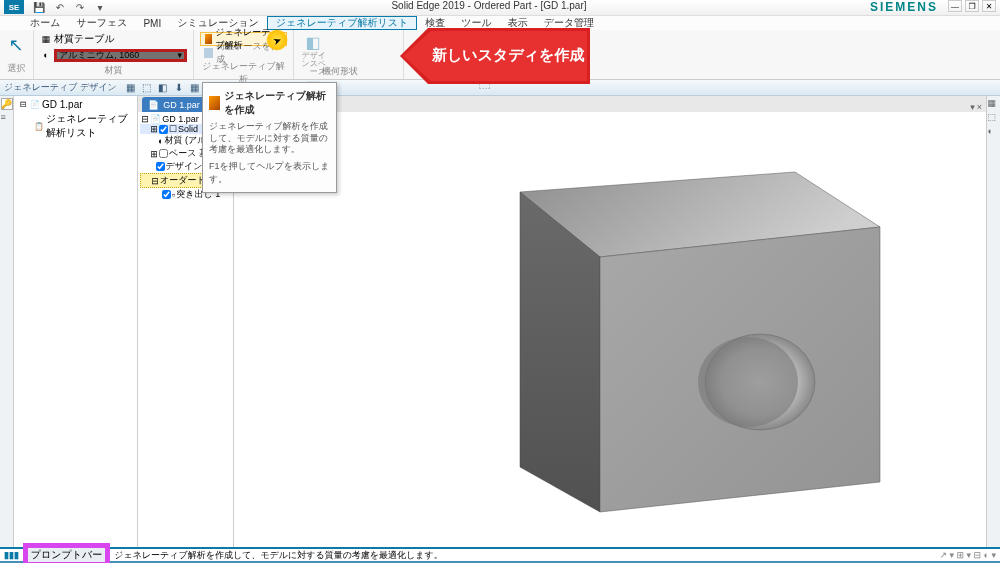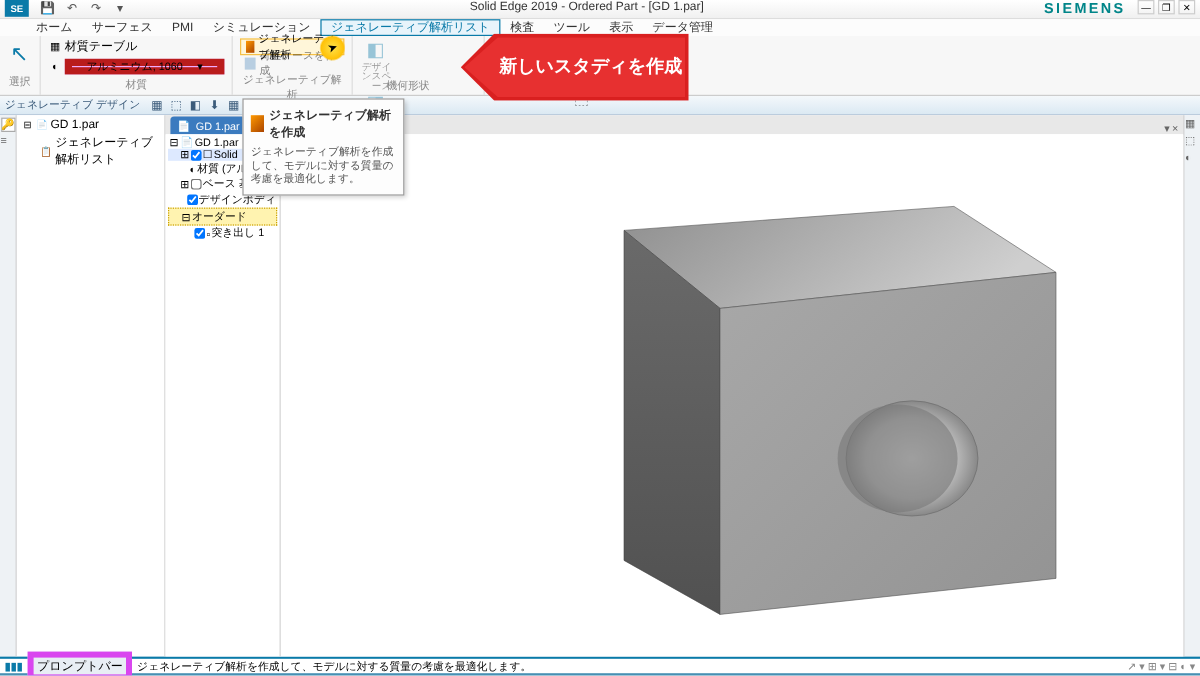--- a/index.html
+++ b/index.html
@@ -17,39 +17,39 @@
 .rtab.active{color:#0a7aa8;border-bottom:1px solid #0a7aa8}
 .rtab.hl{border:1px solid #0a7aa8;background:#e8f4fb}
 .ribbon{height:50px;background:#f7f7f7;border-bottom:1px solid #ccc;display:flex;position:relative}
 .rgroup{border-right:1px solid #ddd;padding:2px 6px;display:flex;flex-direction:column;justify-content:space-between}
 .rgroup-title{font-size:9px;color:#888;text-align:center}
 .sel-grp{width:34px;display:flex;flex-direction:column;align-items:center;padding:4px 2px}
 .arrow-cursor{width:16px;height:22px;color:#0a7aa8;font-size:18px}
 .mat-grp{width:160px}
 .mat-row{display:flex;align-items:center;gap:2px;height:14px}
 .mat-ico{width:12px;height:12px;display:inline-flex;align-items:center;justify-content:center;font-size:9px}
-.mat-combo{flex:1;height:13px;border:6px solid #b91c1c;background:#f0abfc;font-size:9px;padding:0 12px;display:flex;align-items:center;justify-content:space-between}
+.mat-combo{flex:1;height:13px;border:3px solid #b91c1c;background:#737373;font-size:9px;padding:0 2px;display:flex;align-items:center;justify-content:space-between}
 .gen-grp{width:100px;position:relative}
 .gen-btn{height:14px;border:1px solid #f5c047;background:#fff6d9;display:flex;align-items:center;padding:0 4px;font-size:9px;gap:3px;cursor:pointer;position:relative}
 .gen-btn.dim{opacity:.5;border:none;background:none}
 .gen-ico{width:10px;height:10px;display:inline-block}
 .cursor-glow{position:absolute;width:22px;height:22px;border-radius:50%;background:radial-gradient(#ffe24a,#ffc107 60%,transparent 70%);right:-2px;top:-4px;z-index:10;display:flex;align-items:center;justify-content:center}
 .cursor-ptr{font-size:10px;color:#000;transform:rotate(-20deg)}
 .big-grp{width:90px;display:flex;justify-content:space-around;padding-top:2px}
 .big-btn{width:26px;display:flex;flex-direction:column;align-items:center;opacity:.4}
 .big-ico{width:20px;height:20px;font-size:16px;color:#0a7aa8;display:flex;align-items:center;justify-content:center}
 .big-lbl{font-size:8px;text-align:right;line-height:1}
 .extra-grp{display:flex;gap:4px;padding:4px}
 .extra-btn{width:18px;height:18px;color:#555;font-size:14px;opacity:.5}
 .tooltip{position:absolute;left:202px;top:82px;width:135px;background:#fdfdfd;border:1px solid #999;padding:6px;z-index:20;box-shadow:2px 2px 4px rgba(0,0,0,.2)}
 .tt-title{font-size:10px;font-weight:bold;color:#333;display:flex;align-items:center;gap:4px;margin-bottom:4px}
 .tt-ico{width:14px;height:14px;background:linear-gradient(135deg,#f90,#a40);display:inline-block}
 .tt-body{font-size:9px;color:#555;line-height:1.3}
 .tt-f1{font-size:9px;color:#555;margin-top:4px}
-.callout{position:absolute;left:384px;top:28px;z-index:30}
+.callout{position:absolute;left:400px;top:28px;z-index:30}
 .callout-arrow{width:190px;height:56px;background:#d92020;position:relative;clip-path:polygon(28px 0,100% 0,100% 100%,28px 100%,28px 100%,0 50%)}
 .callout-arrow::before{content:"";position:absolute;inset:3px;background:#e73030;clip-path:polygon(28px 0,100% 0,100% 100%,28px 100%,28px 100%,0 50%)}
 .callout-text{position:absolute;left:32px;top:18px;color:#fff;font-size:15px;font-weight:bold;z-index:2}
 .secondary-bar{height:16px;background:linear-gradient(#f4f8fb,#dbe9f3);border-bottom:1px solid #bcd;display:flex;align-items:center;padding:0 4px}
 .sb-label{font-size:9px;color:#3b5b7a;margin-right:6px}
 .sb-btns{display:flex;gap:0}
 .sb-btn{width:16px;height:14px;display:flex;align-items:center;justify-content:center;font-size:10px;color:#3b5b7a;cursor:pointer}
 .main{display:flex;height:451px}
 .left-rail{width:14px;background:#eef2f5;border-right:1px solid #ccc;display:flex;flex-direction:column;align-items:center;gap:2px;padding-top:2px}
 .rail-btn{width:12px;height:12px;font-size:9px;color:#666;cursor:pointer}
@@ -177,20 +177,21 @@
  <div class="callout-arrow"></div>
  <div class="callout-text">新しいスタディを作成</div>
 </div>
 
 <div class="tooltip">
  <div class="tt-title">
       <span class="tt-ico"></span>
       <span>ジェネレーティブ解析を作成</span>
     </div>
  <div class="tt-body">ジェネレーティブ解析を作成して、モデルに対する質量の考慮を最適化します。</div>
+ <div class="tt-f1">F1を押してヘルプを表示します。</div>
 </div>
 
 <div class="secondary-bar">
  <span class="sb-label">ジェネレーティブ デザイン</span>
  <div class="sb-btns">
   <span class="sb-btn">▦</span>
   <span class="sb-btn">⬚</span>
   <span class="sb-btn">◧</span>
   <span class="sb-btn">⬇</span>
   <span class="sb-btn">▦</span>

